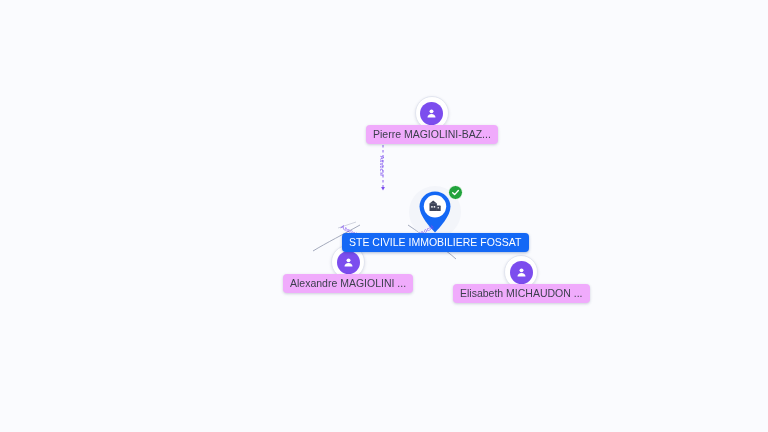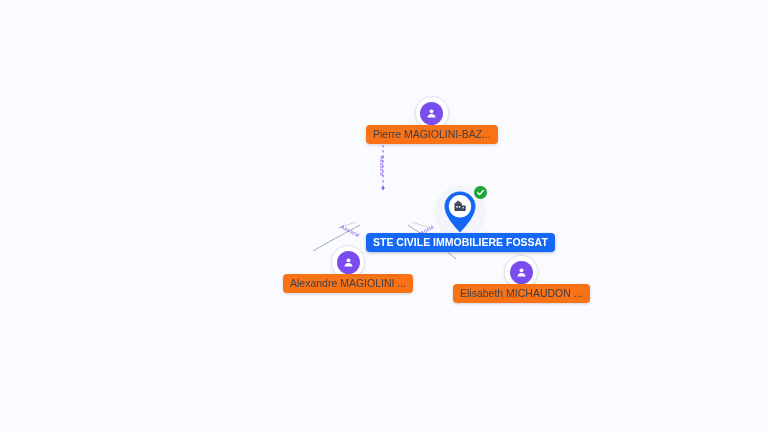--- a/index.html
+++ b/index.html
@@ -93,21 +93,21 @@
     display: flex;
     align-items: center;
     justify-content: center;
   }
 
   
   .label-pill {
     margin-top: -5px;
     padding: 3px 7px 4px 7px;
     border-radius: 4px;
-    background: #f97316;
+    background: #f0abfc;
     color: #3b3f4c;
     font-size: 10.5px;
     line-height: 12px;
     white-space: nowrap;
     box-shadow: 0 1px 3px rgba(40,50,90,0.22);
     position: relative;
     z-index: 5;
   }
   .label-pill.selected {
     background: #1468f5;
@@ -160,21 +160,21 @@
       <span class="badge-circle">
         <svg width="13" height="13" viewBox="0 0 24 24" aria-hidden="true">
           <circle cx="12" cy="8" r="3.6" fill="#ffffff"></circle>
           <path d="M4.6 19.4c0-4.1 3.3-6.4 7.4-6.4s7.4 2.3 7.4 6.4z" fill="#ffffff"></path>
         </svg>
       </span>
     </div>
     <div class="label-pill">Pierre MAGIOLINI-BAZ...</div>
   </div>
 
-  <div class="node" style="left:366px; top:186px;font-weight:bold;">
+  <div class="node" style="left:342px; top:186px;">
     <div class="pin-wrap">
       <div class="pin-shape">
         <svg width="34" height="44" viewBox="0 0 34 44" aria-hidden="true">
           <path d="M17 1.5 C8.3 1.5 1.5 8.2 1.5 16.6 C1.5 26.2 12.2 37.6 17 42.5
                    C21.8 37.6 32.5 26.2 32.5 16.6 C32.5 8.2 25.7 1.5 17 1.5 Z" fill="#1468f5"></path>
           <circle cx="17" cy="16.3" r="11.2" fill="#ffffff"></circle>
           <g>
             <rect x="11.5" y="13.5" width="7.4" height="7.6" rx="0.6" fill="#3d4458"></rect>
             <rect x="18.4" y="15.6" width="4.3" height="5.5" rx="0.6" fill="#3d4458"></rect>
             <path d="M11.2 13.7 L15.2 10.6 L19.2 13.7 Z" fill="#3d4458"></path>

